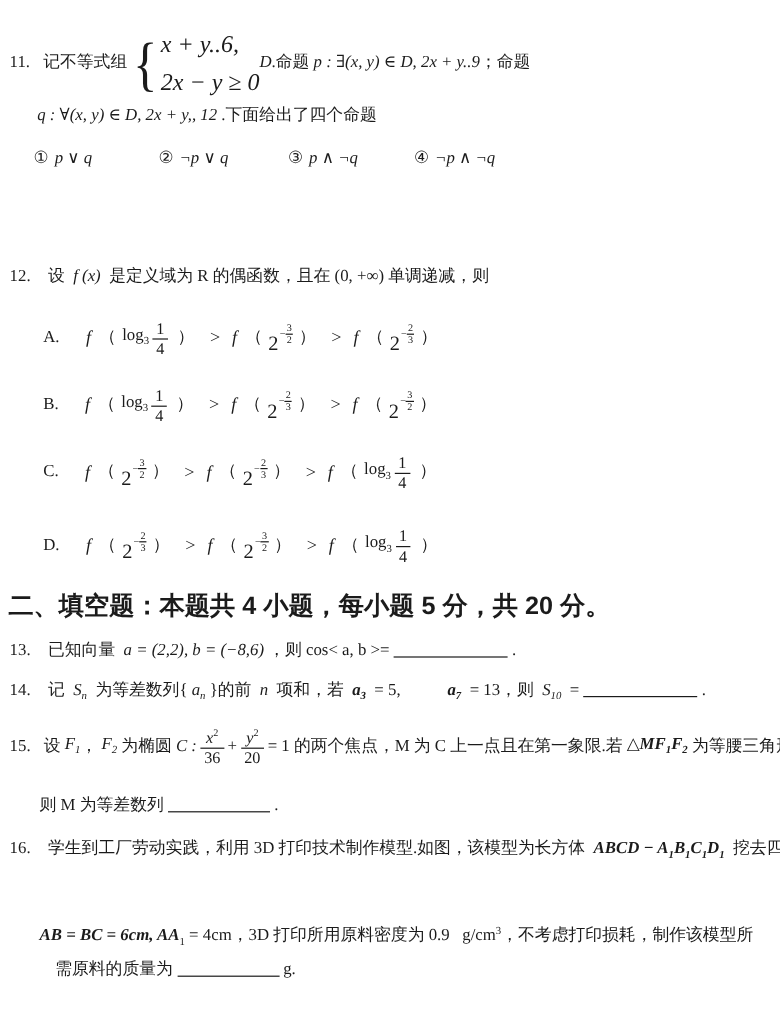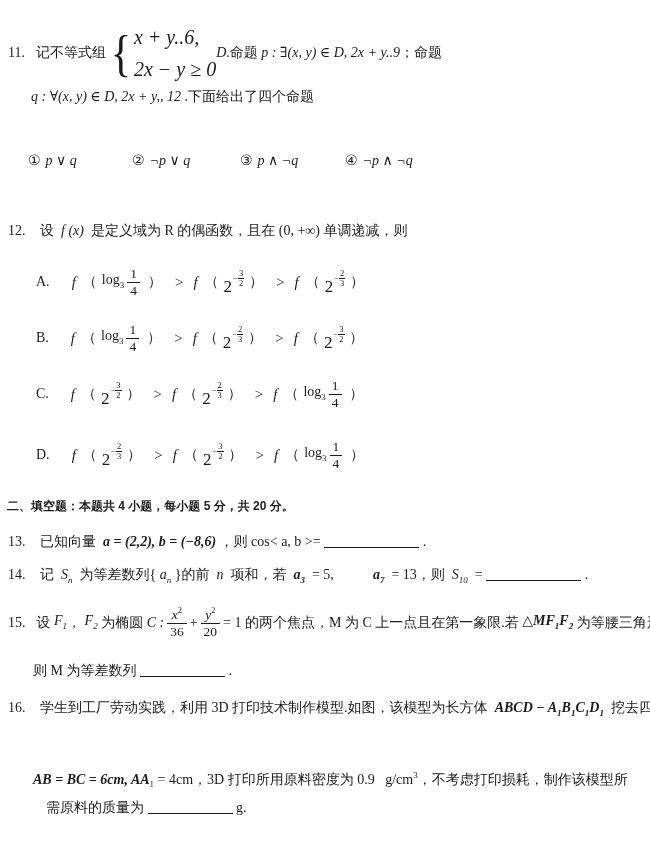--- a/index.html
+++ b/index.html
@@ -7,21 +7,21 @@
     width:650px; height:860px; background:#ffffff; color:#1b1b1b;
     font-family:"Liberation Serif","DejaVu Serif",serif;
     font-size:14px; overflow:hidden;
   }
   .page { position:relative; width:650px; height:860px; background:#ffffff; }
   .abs { position:absolute; white-space:nowrap; line-height:22px; }
   [data-bind] { white-space:pre; }
   .flexrow { display:flex; align-items:center; }
   .qnum { display:inline-block; margin-right:11px; }
   .mi { font-style:italic; }
-  .bsec { font-weight:bold; font-size:12px; font-family:"Liberation Sans","DejaVu Sans",sans-serif; }
+  .bsec { font-weight:bold; font-size:21px; font-family:"Liberation Sans","DejaVu Sans",sans-serif; }
   .circ { font-family:"DejaVu Sans",sans-serif; font-style:normal; }
   .brace { font-size:50px; font-weight:300; line-height:1; transform:scaleX(0.85); display:inline-block; margin:0 1px 0 3px; }
   .syscol { display:inline-flex; flex-direction:column; line-height:1.6; }
   .sysrow { font-size:20px; }
   
   .frac { display:inline-flex; flex-direction:column; align-items:center; margin:0 3px; line-height:1.15; font-size:13.5px; vertical-align:middle; }
   .fn { display:block; padding:0 3px; text-align:center; }
   .fd { display:block; padding:0 3px; text-align:center; border-top:1px solid #1b1b1b; }
   .fn sup { font-size:8.5px; vertical-align:6px; }
   
@@ -61,21 +61,21 @@
     <span data-bind="q11.after2">.命题 </span>
     <span class="mi" data-bind="q11.p_def">p : ∃(x, y) ∈ D, 2x + y..9</span>
     <span data-bind="q11.after3">；命题</span>
   </div>
 
   <div class="abs" style="top:86px; left:31px;">
     <span class="mi" data-bind="q11.q_def">q : ∀(x, y) ∈ D, 2x + y,, 12</span>
     <span data-bind="q11.line2_rest">.下面给出了四个命题</span>
   </div>
 
-  <div class="abs" style="top:121px; left:0; width:642px; height:22px;margin-top:28px;">
+  <div class="abs" style="top:121px; left:0; width:642px; height:22px;">
     <span class="propitem" style="left:28px;">
       <span class="circ" data-bind="q11.props.0.tag">①</span><span class="mi propexpr" data-bind="q11.props.0.expr">p ∨ q</span>
     </span>
     <span class="propitem" style="left:132px;">
       <span class="circ" data-bind="q11.props.1.tag">②</span><span class="mi propexpr" data-bind="q11.props.1.expr">¬p ∨ q</span>
     </span>
     <span class="propitem" style="left:240px;text-align:right;">
       <span class="circ" data-bind="q11.props.2.tag">③</span><span class="mi propexpr" data-bind="q11.props.2.expr">p ∧ ¬q</span>
     </span>
     <span class="propitem" style="left:345px;">
@@ -252,21 +252,21 @@
     <span class="paren" data-bind="q12.math.rp">）</span>
   </div>
 
   <div class="abs bsec" style="top:495px; left:7px;">
     <span data-bind="section2.title">二、填空题：本题共 4 小题，每小题 5 分，共 20 分。</span>
   </div>
 
   <div class="abs" style="top:531px; left:8px;">
     <span class="qnum" data-bind="q13.num">13.</span>
     <span data-bind="q13.t1">已知向量 </span>
-    <span class="mi" style="font-weight:bold;" data-bind="q13.vectors">a = (2,2), b = (−8,6)</span>
+    <span class="mi" style="font-weight:normal;" data-bind="q13.vectors">a = (2,2), b = (−8,6)</span>
     <span data-bind="q13.t2">，则 cos&lt; a, b &gt;=</span>
     <span class="blank b95"></span>
     <span data-bind="q13.dot">.</span>
   </div>
 
   <div class="abs" style="top:564px; left:8px;">
     <span class="qnum" data-bind="q14.num">14.</span>
     <span data-bind="q14.t1">记 </span>
     <span class="mi"><span data-bind="q14.S">S</span><sub data-bind="q14.subn">n</sub></span>
     <span data-bind="q14.t2"> 为等差数列{</span>

